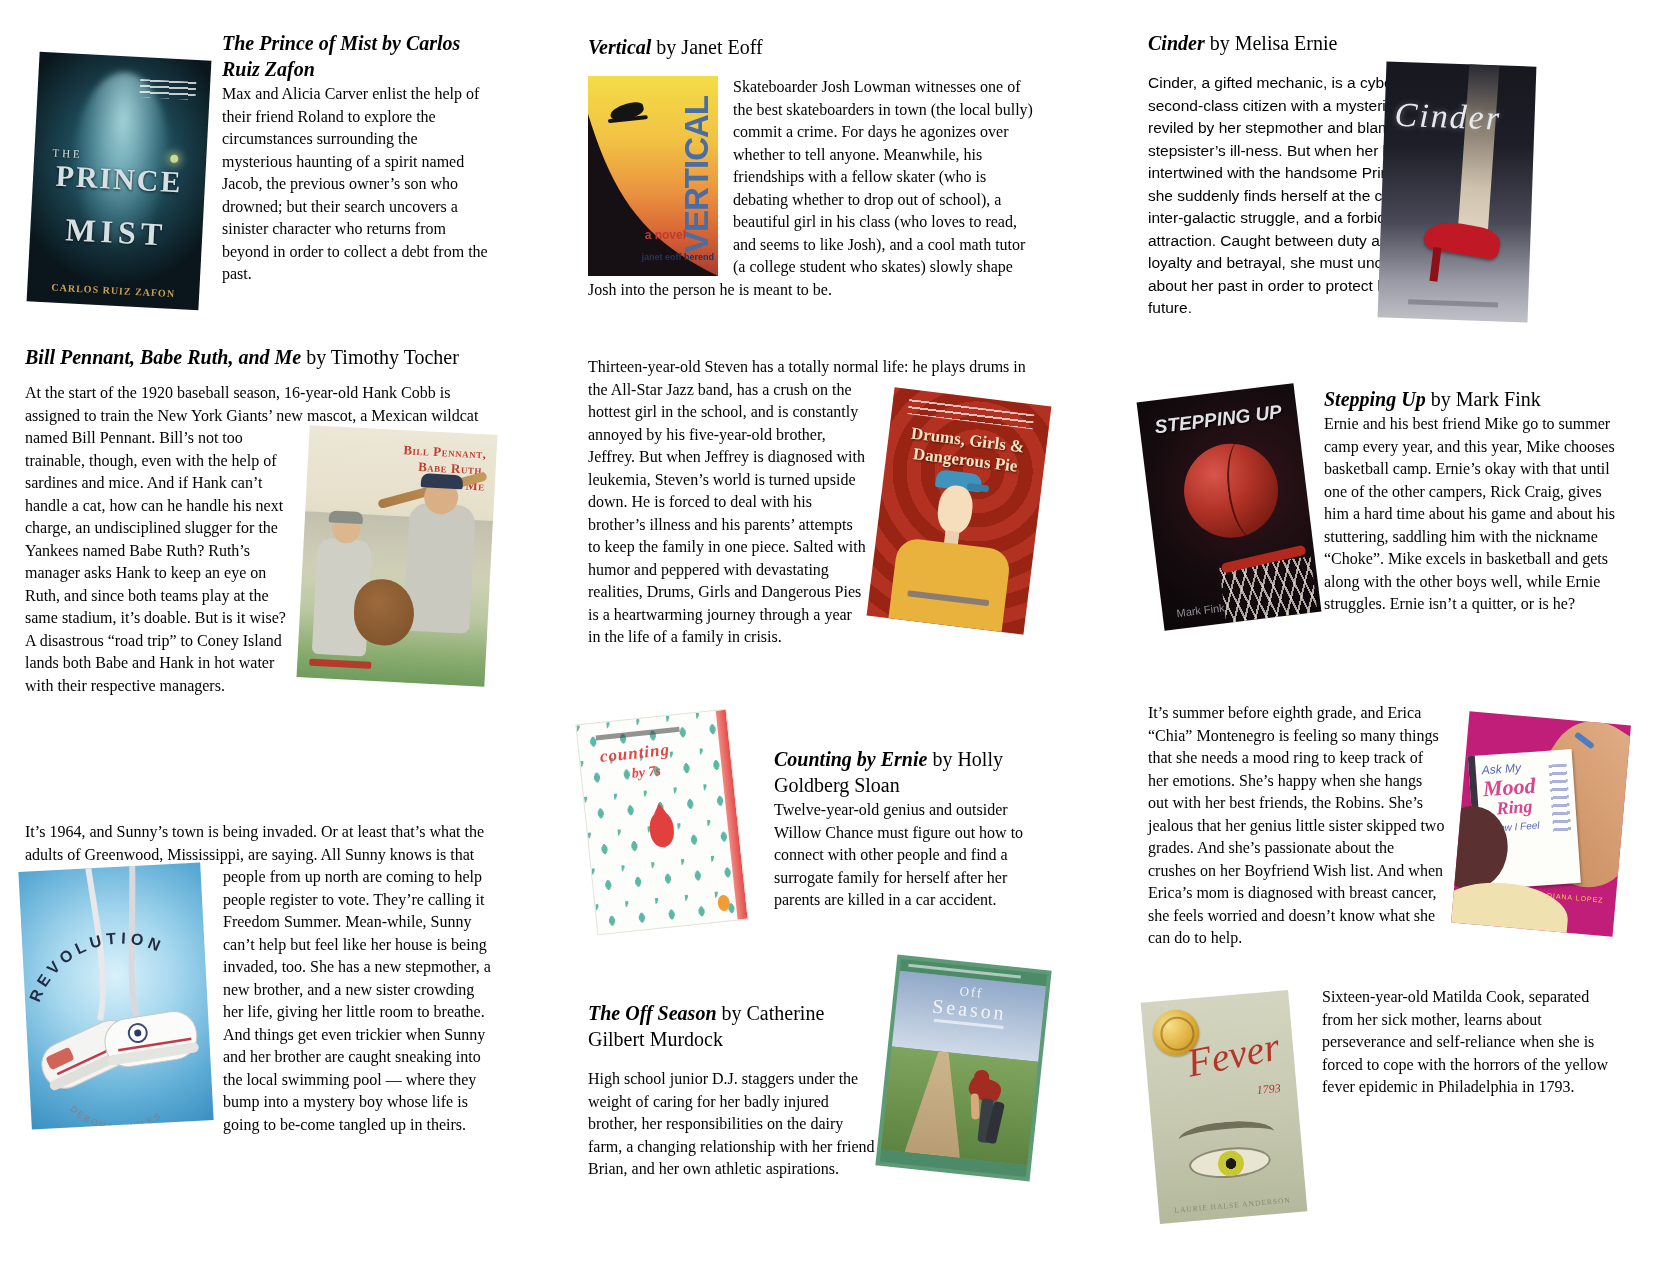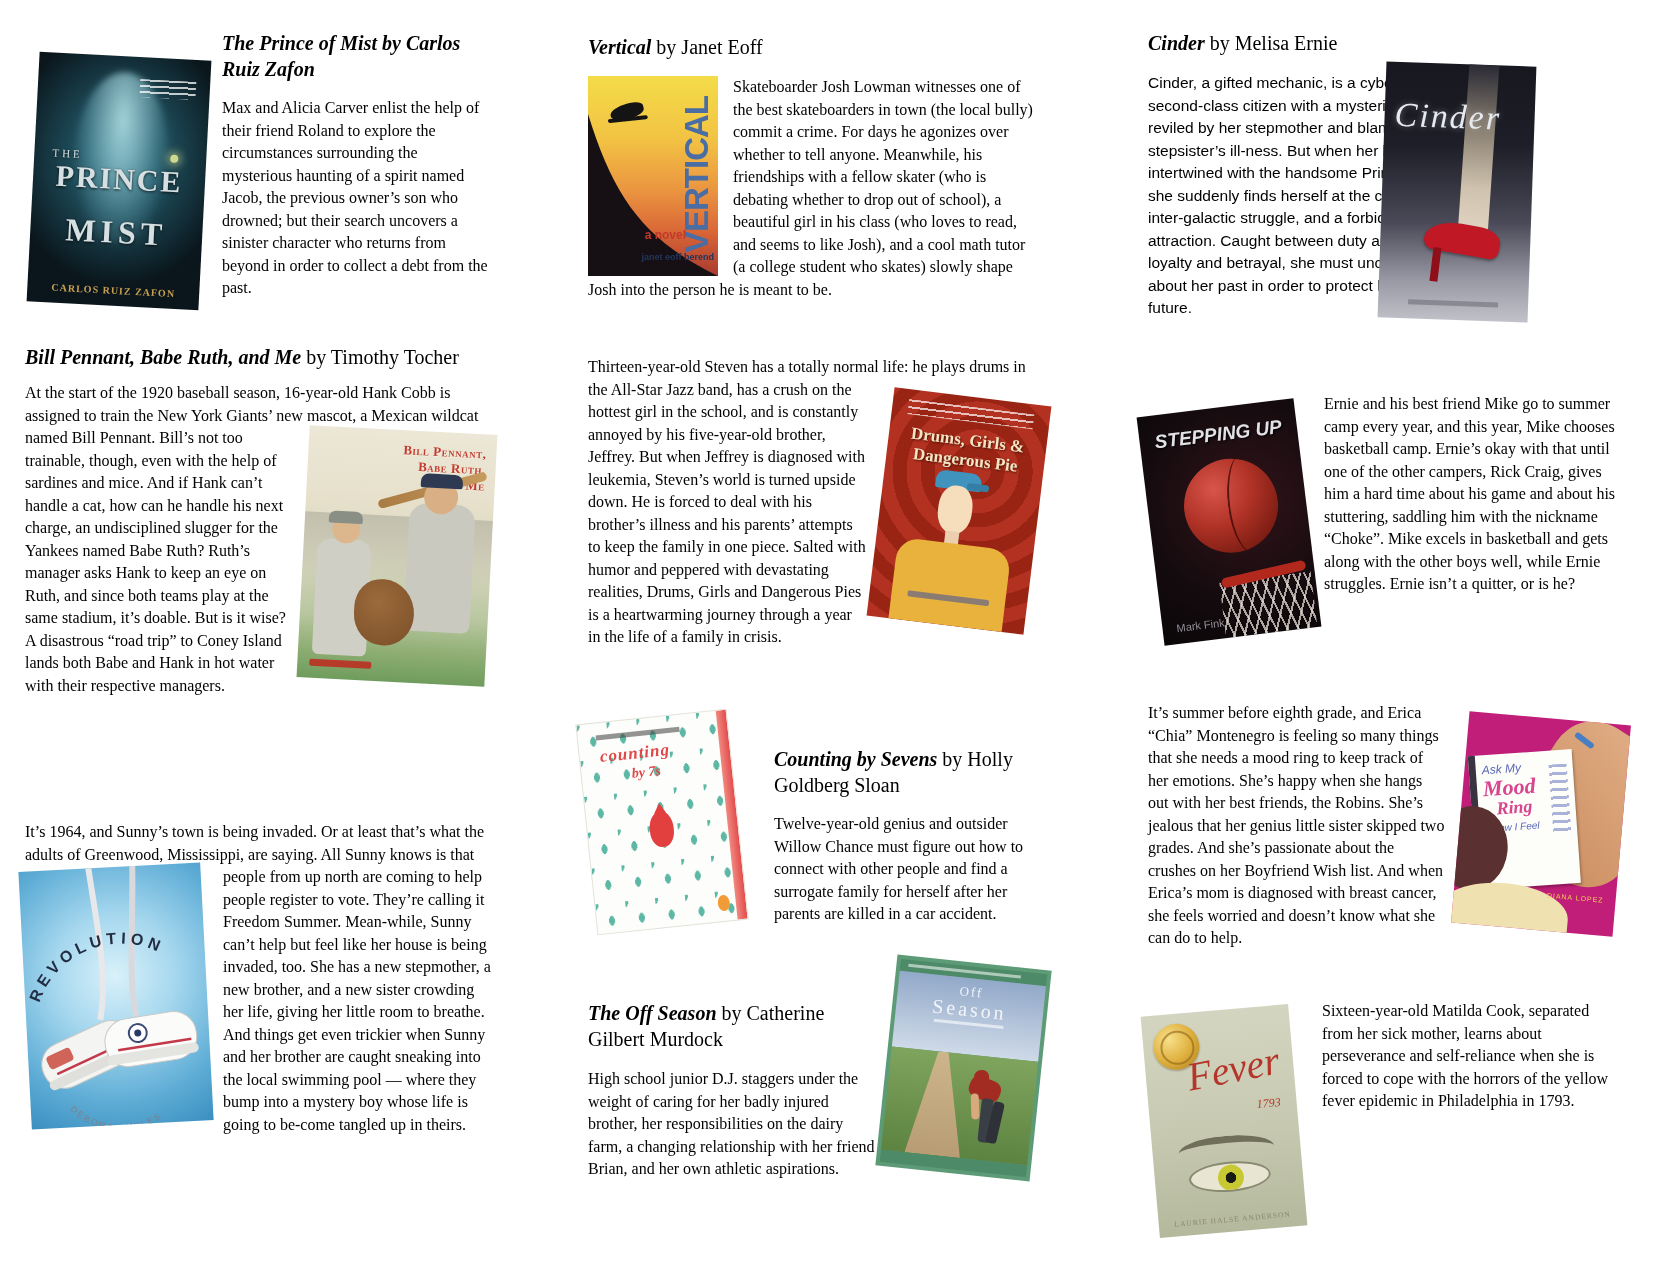--- a/index.html
+++ b/index.html
@@ -6,21 +6,21 @@
   html,body{width:1656px;height:1266px;background:#fff}
   body{font-family:"Liberation Serif",serif;color:#000;overflow:hidden}
   .page{position:relative;width:1656px;height:1266px;background:#fff}
   .sec{position:absolute}
   .h{font-size:20px;line-height:26px}
   .h .t{font-weight:bold;font-style:italic}
   .h .b{font-weight:normal;font-style:normal}
   .h.allbold .b{font-weight:bold;font-style:italic}
   .body{font-size:16px;line-height:22.5px}
   .sans{font-family:"Liberation Sans",sans-serif;font-size:15.5px;line-height:22.5px}
-  .mt{margin-top:15px;display:block}
+  .mt{margin-top:1px;display:block}
   .flow{margin-top:12px}
   .flow:after{content:"";display:block;clear:both}
   .push{float:right;width:0}
   .push.l{float:left}
   .fr{float:right;clear:right}
   .fl{float:left;clear:left}
   .cover{position:relative;overflow:hidden}
 
   
   #s1{left:25px;top:30px;width:466px}
@@ -309,21 +309,21 @@
   <section class="sec" id="s6">
     <div class="flow" style="margin-top:0">
       <div class="cover c7 fl">
         <div class="c7-spine"></div>
         <div class="c7-top"></div>
         <div class="c7-t1">counting</div>
         <div class="c7-t2">by 7s</div>
         <div class="c7-fish"></div>
         <div class="c7-pgn"></div>
       </div>
-      <div class="h"><span class="t">Counting by Sevens</span> <span class="b">by Holly Goldberg Sloan</span></div>
+      <div class="h"><span class="t">Counting by Ernie</span> <span class="b">by Holly Goldberg Sloan</span></div>
       <span class="body mt">Twelve-year-old genius and outsider Willow Chance must figure out how to connect with other people and find a surrogate family for herself after her parents are killed in a car accident.</span>
     </div>
   </section>
 
   <section class="sec" id="s7">
     <div class="cover os">
       <div class="os-bar top"></div>
       <div class="os-sky">
         <div class="os-t1">Off</div>
         <div class="os-t2">Season</div>
@@ -360,20 +360,21 @@
 
   <section class="sec" id="s9">
     <div class="flow" style="margin-top:0">
       <div class="cover su fl">
         <div class="su-title">STEPPING UP</div>
         <div class="su-ball"></div>
         <div class="su-net"></div>
         <div class="su-rim"></div>
         <div class="su-auth">Mark Fink</div>
       </div>
+      <div class="h"><span class="t">Stepping Up</span> <span class="b">by Mark Fink</span></div>
       <span class="body mt">Ernie and his best friend Mike go to summer camp every year, and this year, Mike chooses basketball camp. Ernie’s okay with that until one of the other campers, Rick Craig, gives him a hard time about his game and about his stuttering, saddling him with the nickname “Choke”. Mike excels in basketball and gets along with the other boys well, while Ernie struggles. Ernie isn’t a quitter, or is he?</span>
     </div>
   </section>
 
   <section class="sec" id="s10">
     <div class="flow" style="margin-top:14px">
       <span class="push" style="height:6px"></span>
       <div class="cover mr fr">
         <div class="mr-arm"></div>
         <div class="mr-pen"></div>

